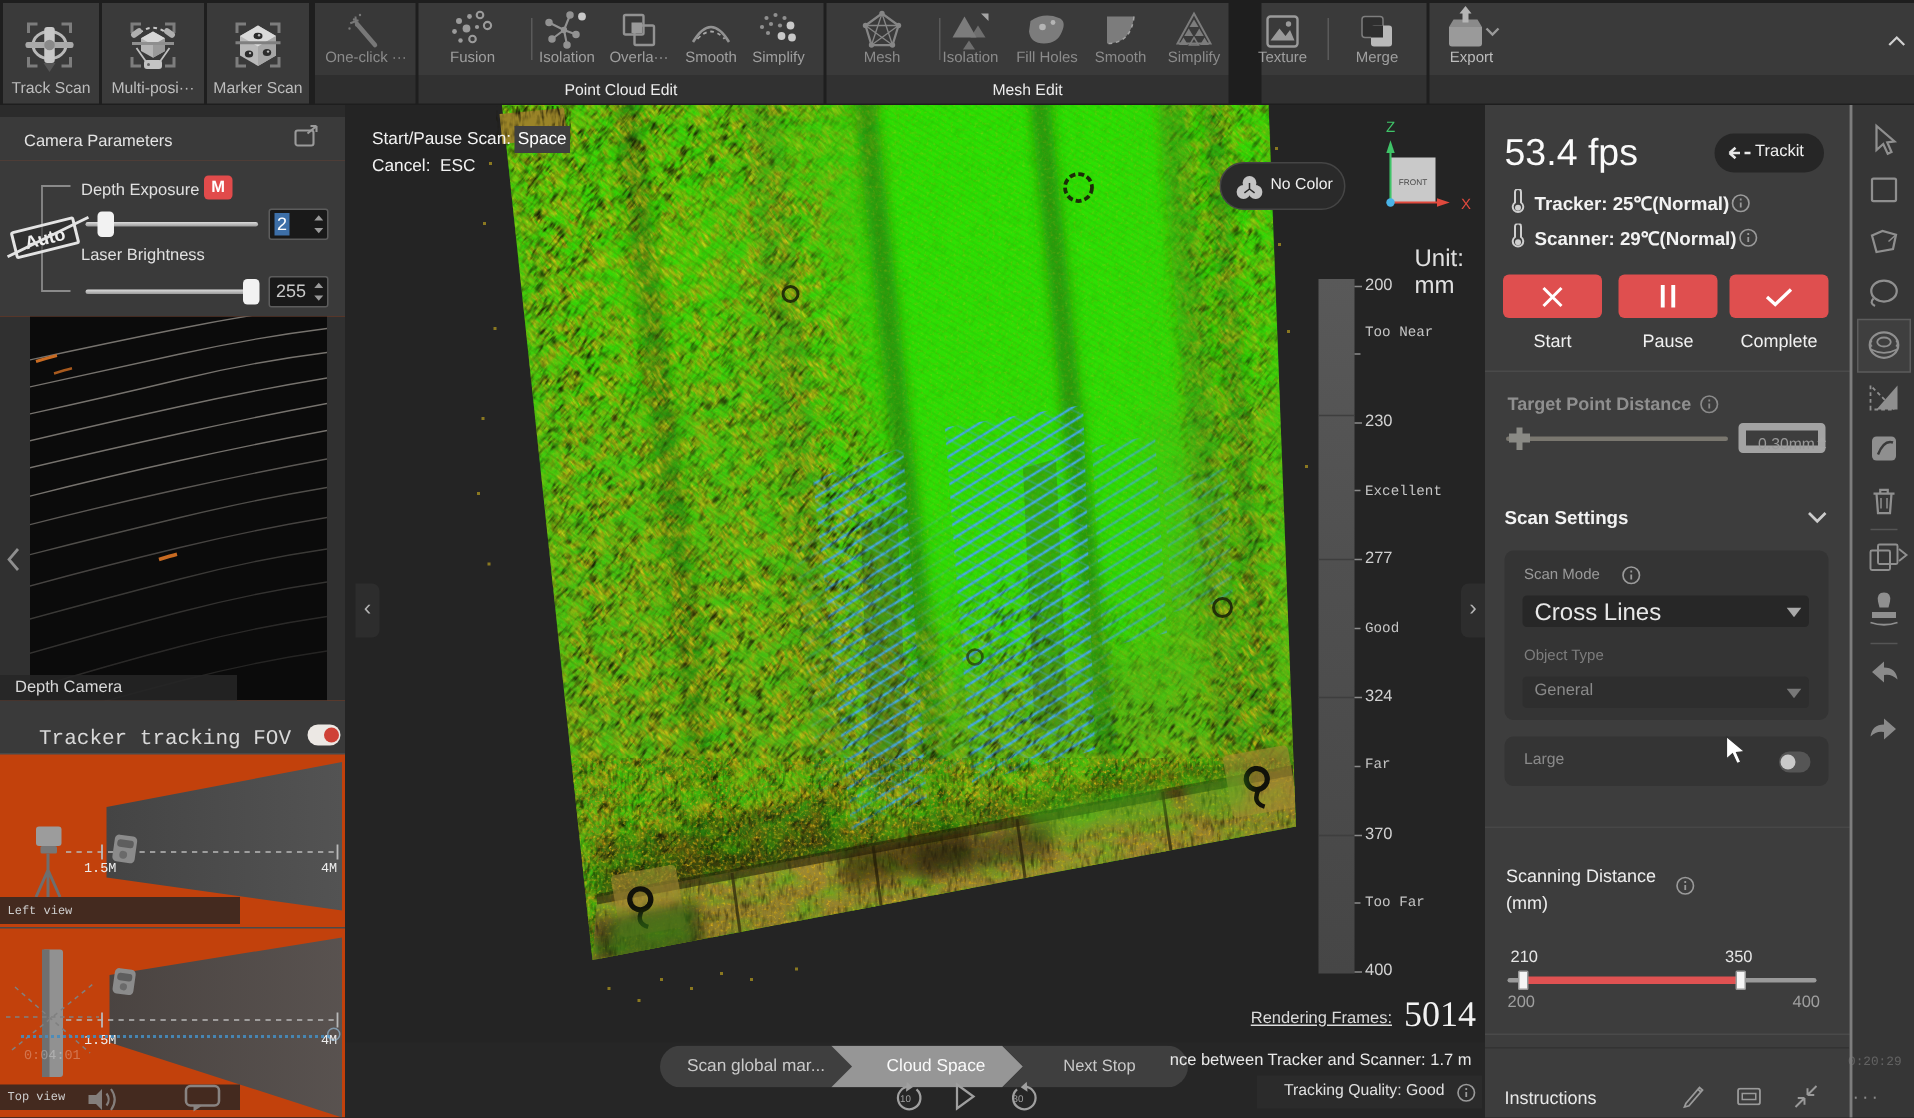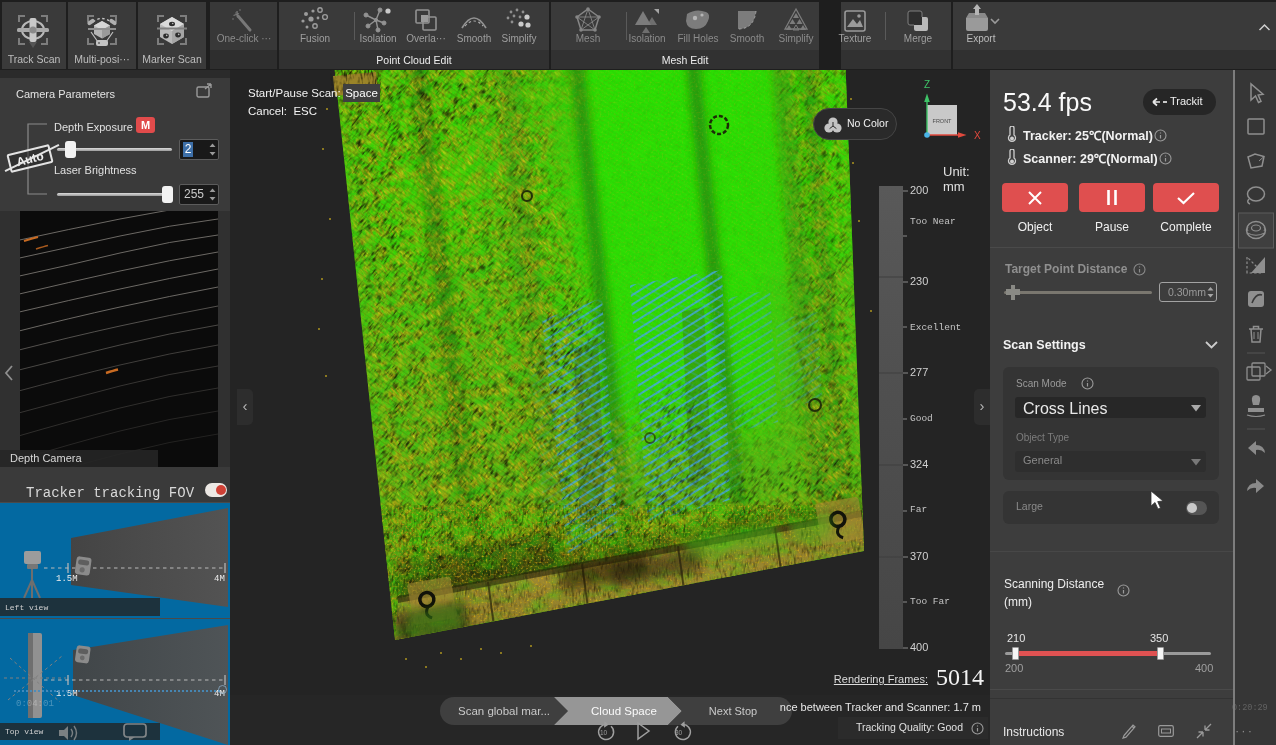--- a/index.html
+++ b/index.html
@@ -210,21 +210,21 @@
       <rect x="-2" y="-14" width="4" height="8" fill="#b5b5b5"></rect>
       <path d="M-4,-12 L0,-17 L4,-12 Z" fill="#b5b5b5"></path>
       <path d="M14,-2 L18,2 L22,-2" stroke="#9a9a9a" stroke-width="1.6" fill="none"></path>
     </g>
   </svg>
   <svg class="abs" style="left:1257px;top:22px;" width="15" height="11" viewBox="0 0 15 11">
     <path d="M2.5 8 L7.5 3 L12.5 8" stroke="#cfcfcf" stroke-width="1.5" fill="none"></path>
       </svg>
 </div>
 
-<div class="abs" id="leftpanel" style="left:0;top:70px;width:230px;height:675px;background:#0369a1;">
+<div class="abs" id="leftpanel" style="left:0;top:70px;width:230px;height:675px;background:#c2410c;">
   <div class="abs" style="left:0;top:0;width:230px;height:8px;background:#2b2b2b;"></div>
 
   <div class="abs" style="left:0;top:8px;width:230px;height:29px;background:#3a3a3a;"></div>
   <div class="abs" style="left:16px;top:18px;font-size:11px;color:#e3e3e3;">Camera Parameters</div>
   <svg class="abs" style="left:196px;top:13px;" width="18" height="15" viewBox="0 0 18 15">
     <rect x="1" y="4" width="12" height="10" rx="1.5" fill="none" stroke="#9a9a9a" stroke-width="1.4"></rect>
     <path d="M9 6 L15 1 M15 1 h-4 M15 1 v4" stroke="#9a9a9a" stroke-width="1.4" fill="none"></path>
   </svg>
   <div class="divline" style="left:0;top:37px;width:230px;background:#464646;"></div>
 
@@ -574,21 +574,21 @@
     <rect x="29" y="27" width="30" height="30" fill="#c9c9c9"></rect>
     <text x="44" y="45" font-size="5.5" fill="#4a4a4a" text-anchor="middle" font-family="Liberation Sans">FRONT</text>
     <path d="M29,57 L29,22" stroke="#3fc468" stroke-width="1.4"></path>
     <path d="M26.2,24 L29,15.5 L31.8,24 Z" fill="#3fc468"></path>
     <text x="29" y="10" font-size="10" fill="#3fc468" text-anchor="middle" font-family="Liberation Sans">Z</text>
     <path d="M29,57 L62,57" stroke="#e0493d" stroke-width="1.4"></path>
     <path d="M60,54.2 L68.5,57 L60,59.8 Z" fill="#e0493d"></path>
     <text x="76" y="61" font-size="10" fill="#e0493d" font-family="Liberation Sans">X</text>
     <circle cx="29" cy="57" r="2.8" fill="#4ab4e8"></circle>
   </svg>
-  <div class="abs" style="left:681px;top:94px;font-size:13px;color:#e0e0e0;padding-left:32px;">Unit: mm</div>
+  <div class="abs" style="left:681px;top:94px;font-size:16px;color:#e0e0e0;padding-left:32px;">Unit: mm</div>
 
   <div class="abs" style="left:649px;top:116px;width:24px;height:463px;background:linear-gradient(#595959,#505050 40%,#464646);"></div>
   <svg class="abs" style="left:649px;top:116px;" width="34" height="465" viewBox="0 0 34 465">
     <g stroke="#3e3e3e" stroke-width="1">
           <path d="M0,91 h24 M0,187 h24 M0,279 h24 M0,371 h24"></path>
         </g>
     <g stroke="#8a8a8a" stroke-width="1">
       <path d="M24,5 h5 M24,50 h4 M24,96 h5 M24,141 h4 M24,187 h5 M24,233 h4 M24,279 h5 M24,325 h4 M24,371 h5 M24,416 h4 M24,462 h5"></path>
     </g>
   </svg>
@@ -678,34 +678,34 @@
   <div class="abs" style="left:89px;top:113px;width:66px;height:29px;background:#df4f4f;border-radius:4px;">
     <svg class="abs" style="left:26px;top:6px;" width="14" height="17" viewBox="0 0 14 17">
           <path d="M3.5,1 V16 M10.5,1 V16" stroke="#fff" stroke-width="2.6"></path>
         </svg>
   </div>
   <div class="abs" style="left:163px;top:113px;width:66px;height:29px;background:#df4f4f;border-radius:4px;">
     <svg class="abs" style="left:23px;top:8px;" width="20" height="14" viewBox="0 0 20 14">
           <path d="M2,7 L7.5,12 L18,2" stroke="#fff" stroke-width="2.2" fill="none"></path>
         </svg>
   </div>
-  <div class="abs" style="left:12px;top:150px;width:66px;text-align:center;font-size:12px;color:#f0f0f0;">Object</div>
+  <div class="abs" style="left:12px;top:150px;width:66px;text-align:center;font-size:12px;color:#f0f0f0;">Start</div>
   <div class="abs" style="left:89px;top:150px;width:66px;text-align:center;font-size:12px;color:#f0f0f0;">Pause</div>
   <div class="abs" style="left:163px;top:150px;width:66px;text-align:center;font-size:12px;color:#f0f0f0;">Complete</div>
   <div class="divline" style="left:0;top:177px;width:243px;"></div>
 
   <div class="abs" style="left:15px;top:192px;font-size:12px;font-weight:bold;color:#8f8f8f;">Target Point Distance</div>
   <svg class="abs" style="left:143px;top:193px;" width="13" height="13" viewBox="0 0 13 13">
         <circle cx="6.5" cy="6.5" r="5.5" fill="none" stroke="#8a8a8a" stroke-width="1.1"></circle>
         <path d="M6.5,3.4 v1.2 M6.5,6 v3.4" stroke="#8a8a8a" stroke-width="1.2"></path>
       </svg>
   <div class="abs" style="left:14px;top:221px;width:148px;height:3px;background:#7a776f;border-radius:2px;"></div>
   <div class="abs" style="left:21px;top:215px;width:4px;height:15px;background:#8a8a85;"></div>
   <div class="abs" style="left:16px;top:219px;width:14px;height:6px;background:#8a8a85;"></div>
-  <div class="abs" style="left:169px;top:212px;width:58px;height:20px;border:1px solid #a3a3a3;border-radius:3px;">
+  <div class="abs" style="left:169px;top:212px;width:58px;height:20px;border:5px solid #a3a3a3;border-radius:3px;">
     <div class="abs" style="left:8px;top:3px;font-size:10.5px;color:#9a9a9a;">0.30mm</div>
     <svg class="abs" style="left:46px;top:3px;" width="9" height="13" viewBox="0 0 9 13">
           <path d="M1.5 4.5 L4.5 1 L7.5 4.5 Z M1.5 8 L4.5 11.5 L7.5 8 Z" fill="#a5a5a5"></path>
         </svg>
   </div>
 
   <div class="abs" style="left:13px;top:268px;font-size:12.5px;font-weight:bold;color:#f2f2f2;">Scan Settings</div>
   <svg class="abs" style="left:214px;top:270px;" width="15" height="10" viewBox="0 0 15 10">
         <path d="M2,2 L7.5,7.5 L13,2" stroke="#cccccc" stroke-width="1.8" fill="none"></path>
       </svg>

